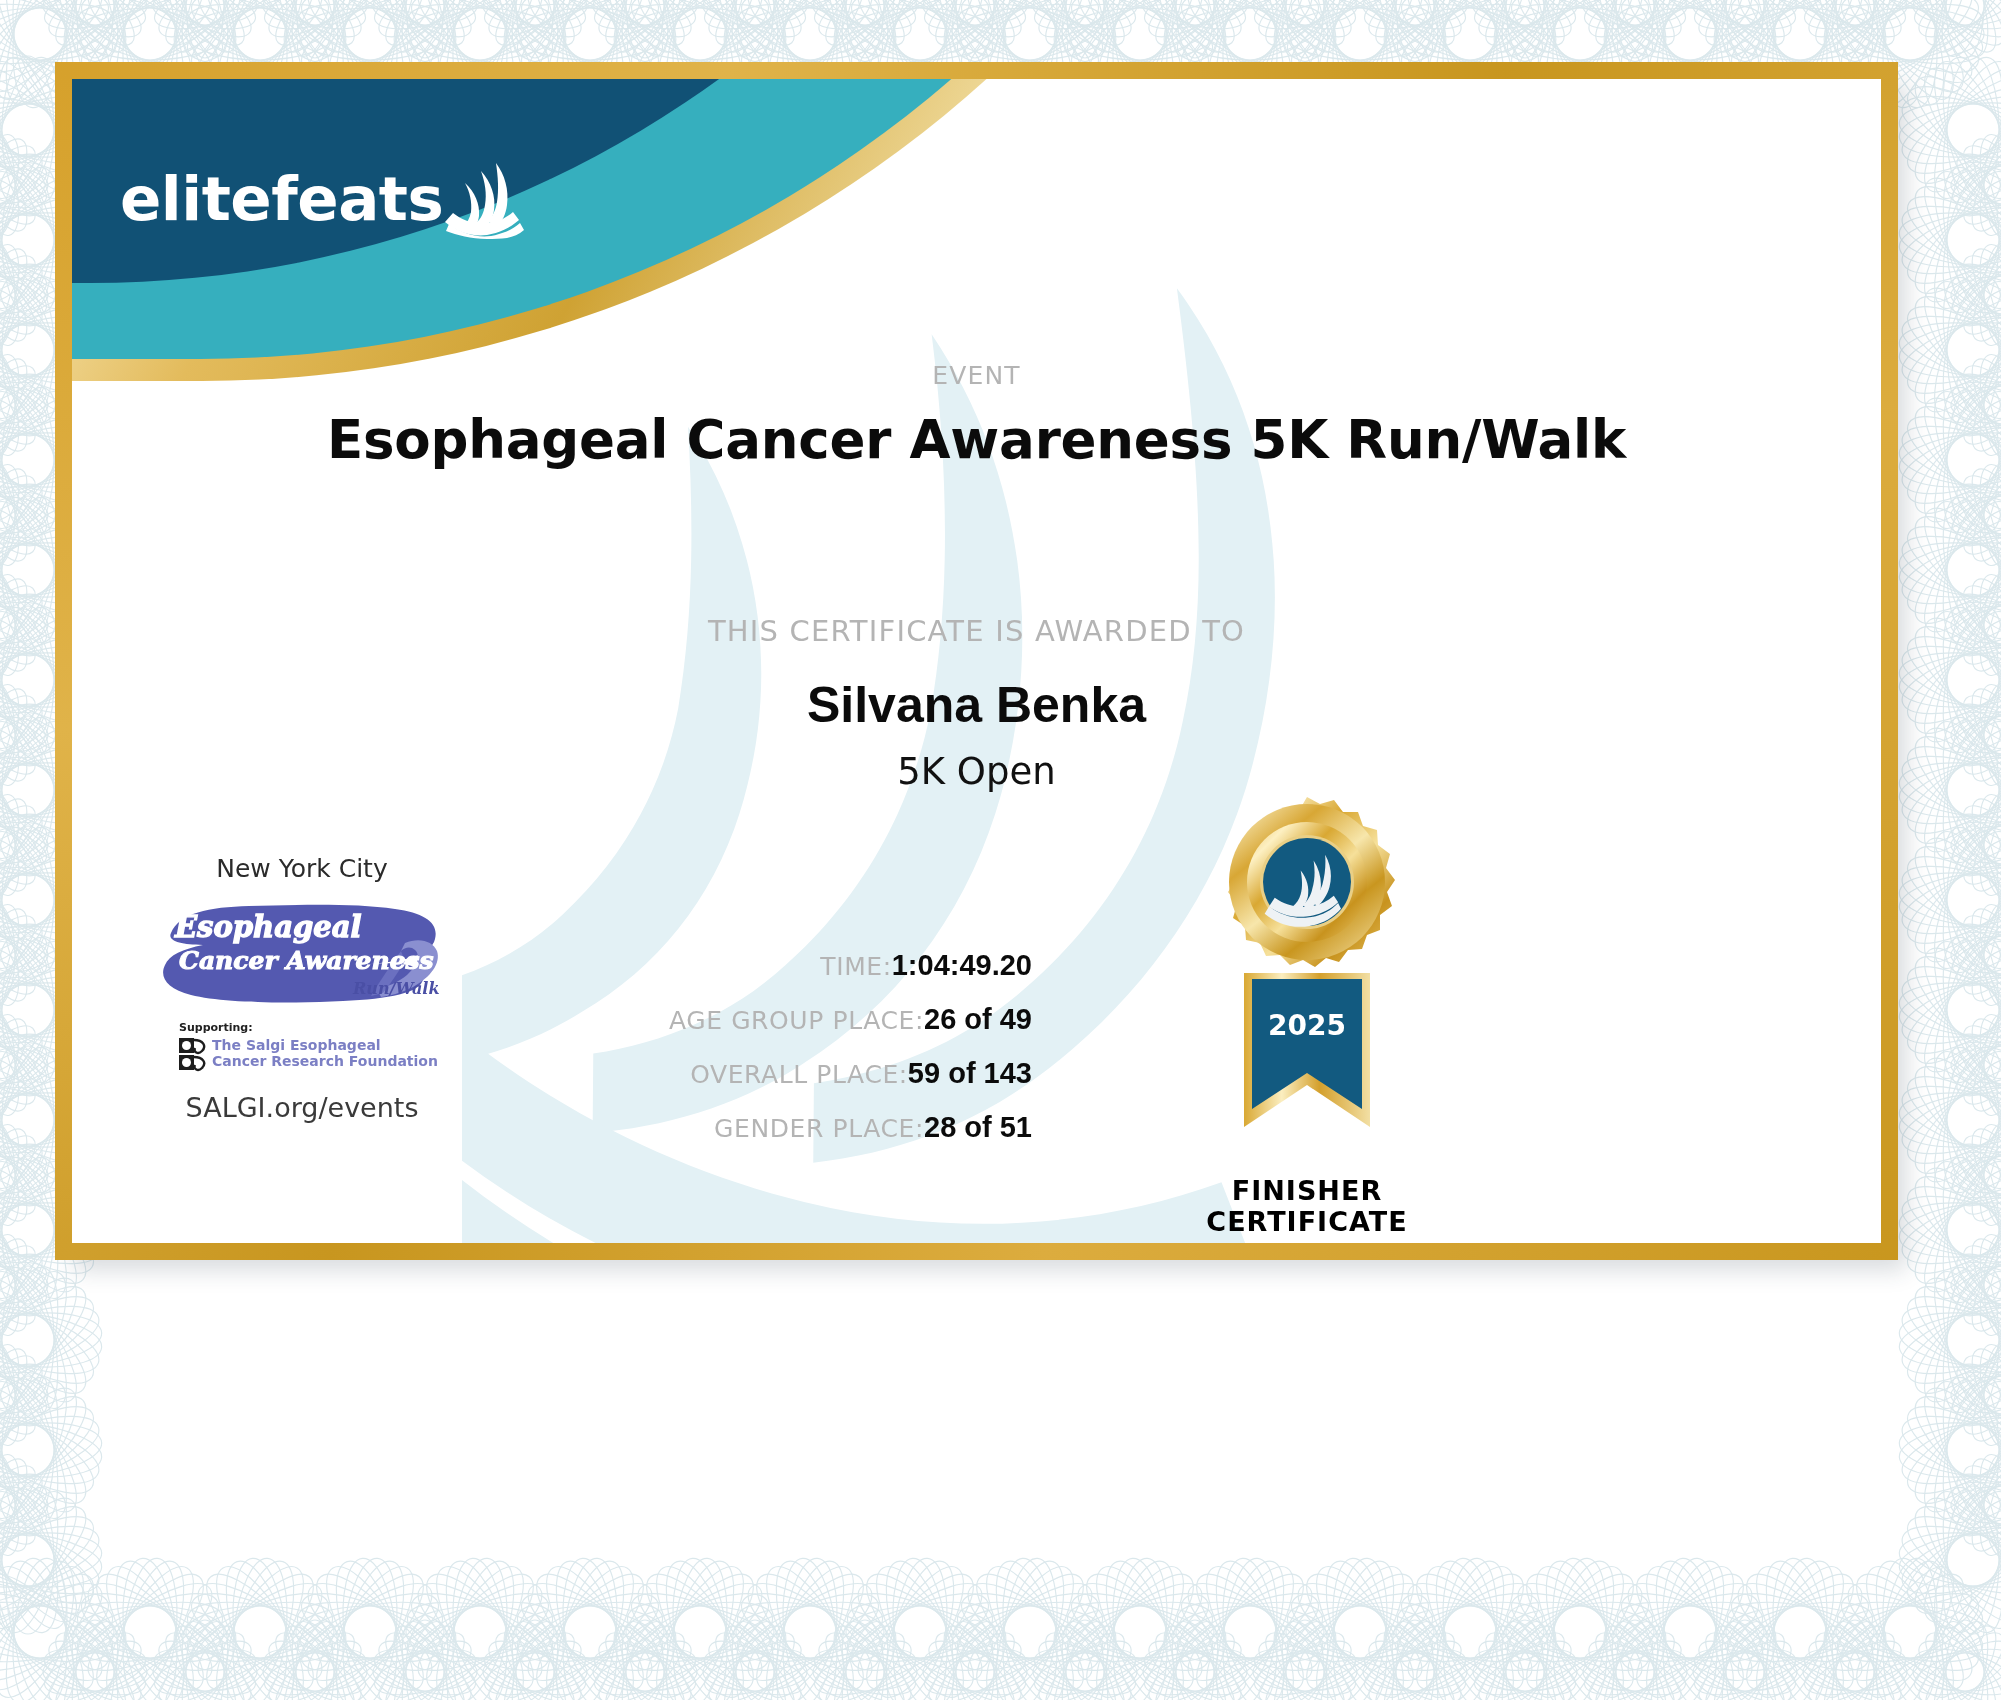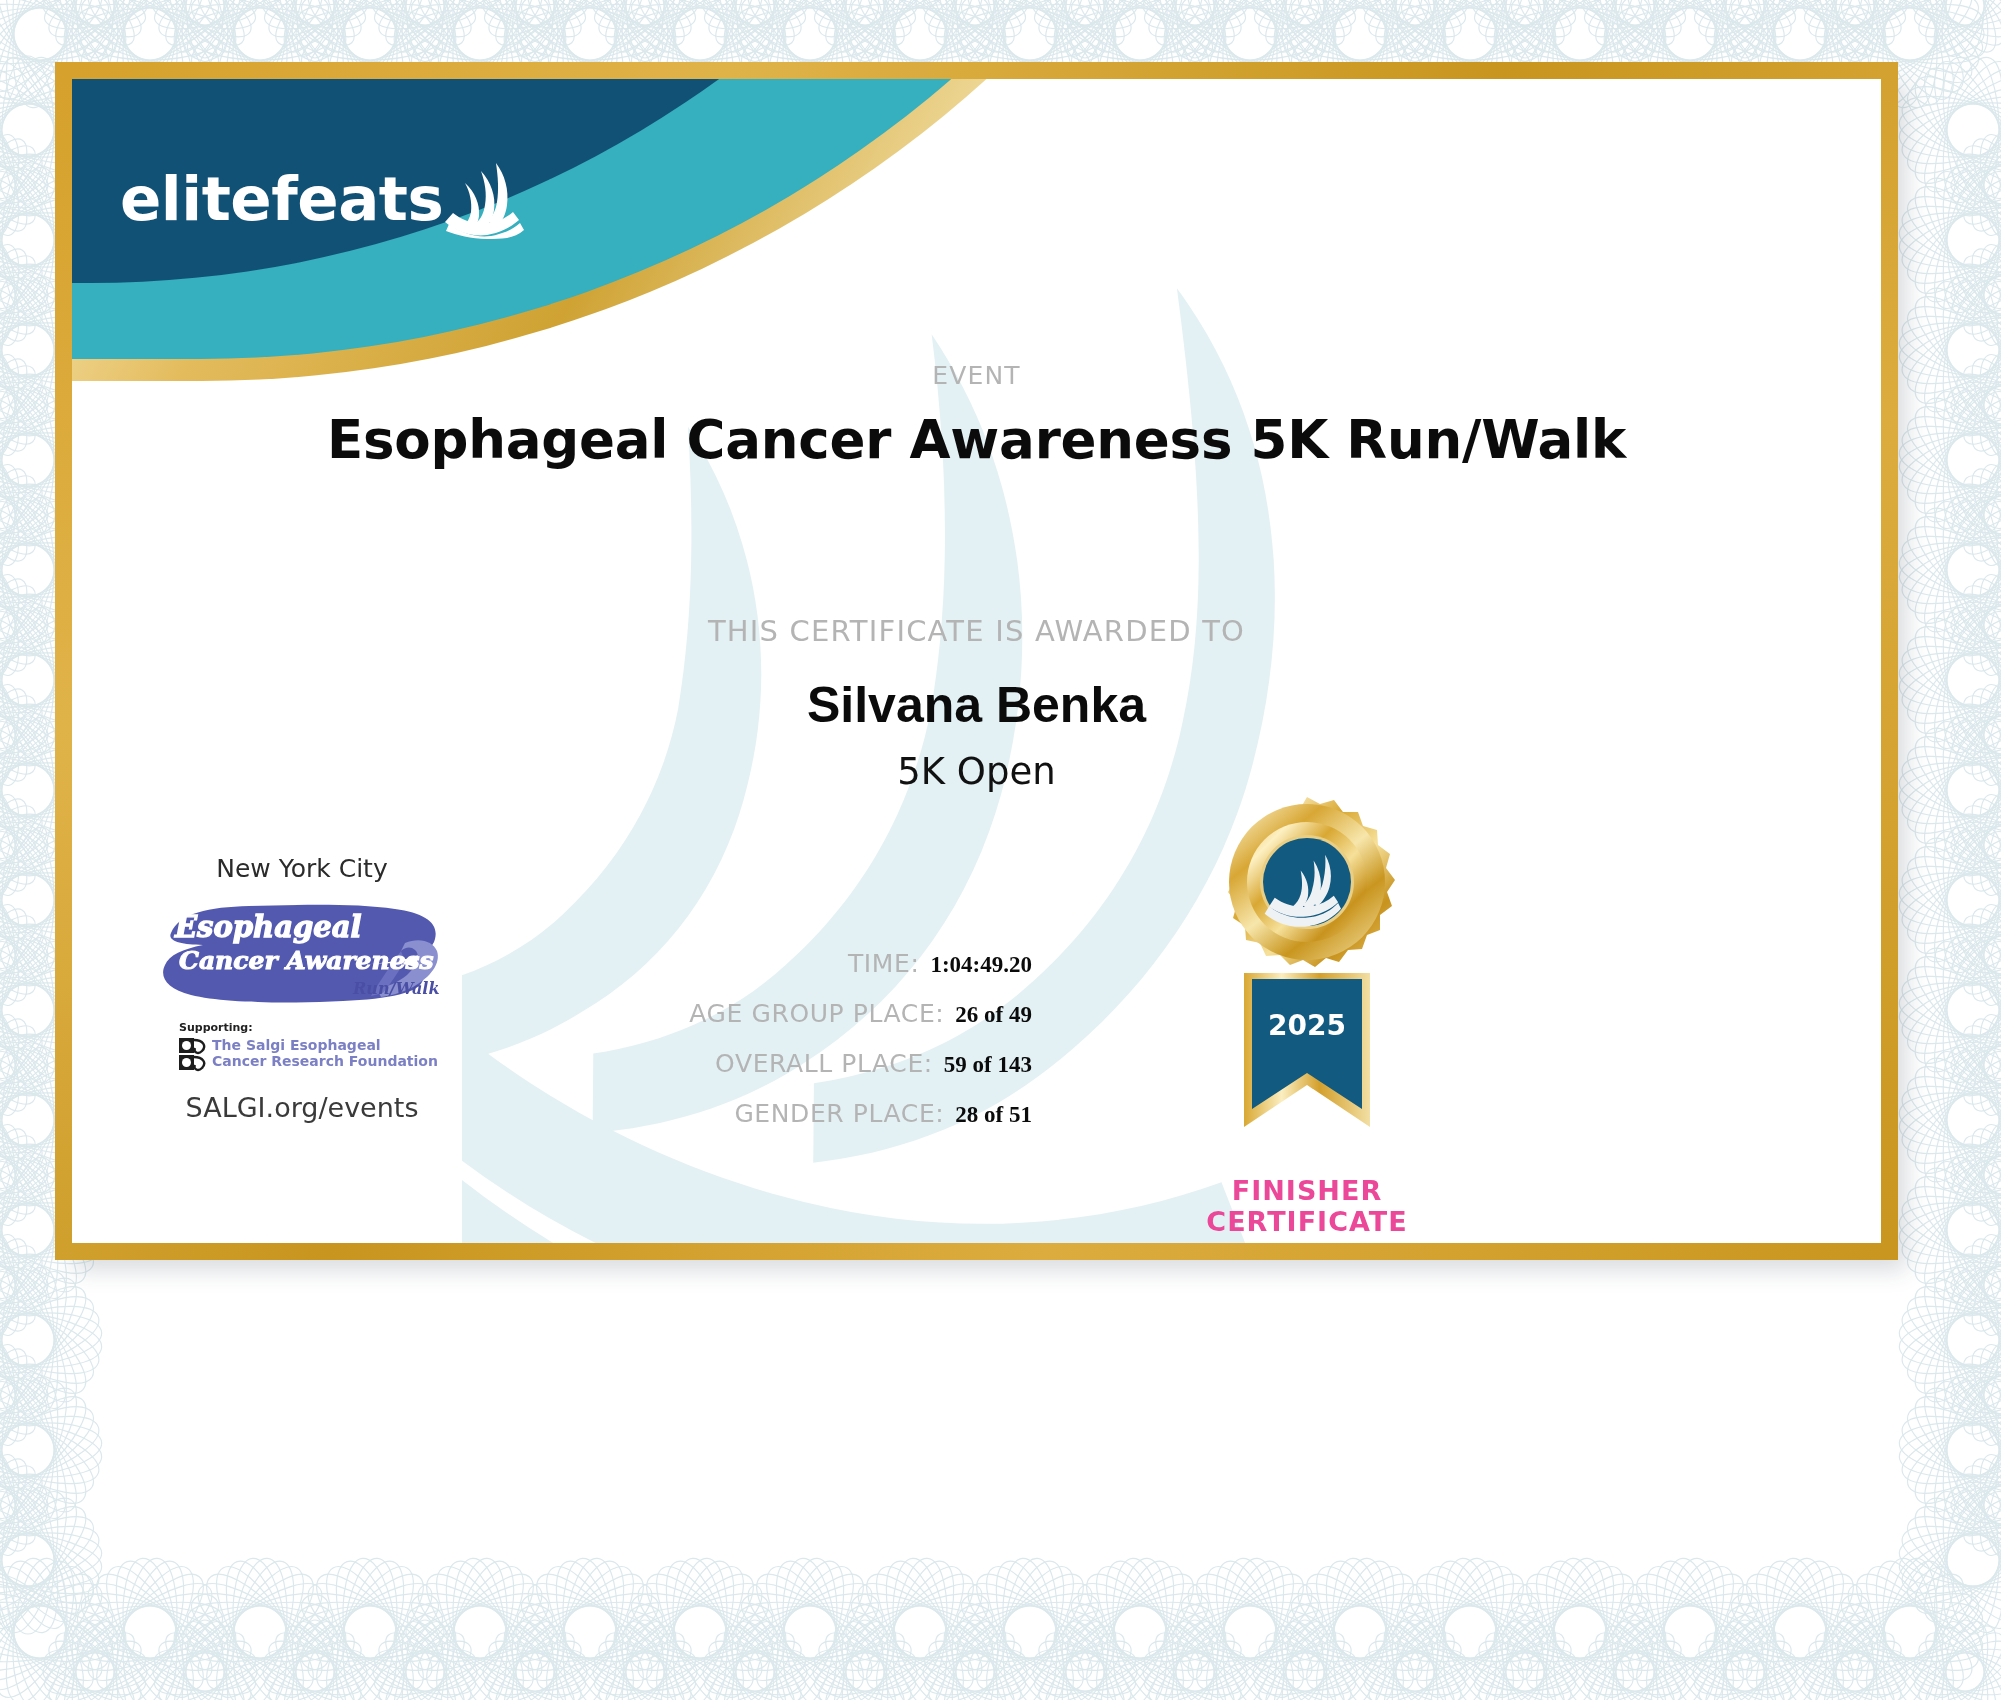--- a/index.html
+++ b/index.html
@@ -201,24 +201,23 @@
     white-space: nowrap;
   }
   .stat-key {
     color: #b4b4b4;
     font-size: 25px;
     letter-spacing: 0.6px;
     font-family: "DejaVu Sans", sans-serif;
   }
   .stat-val {
     color: #0b0b0b;
-    font-size: 23px;
+    font-size: 29px;
     font-weight: 700;
-    margin-left: 11px;
-    font-family: Liberation Serif, serif;
+    font-family: Liberation Sans, sans-serif;
   }
 
   
   #event-logo-block {
     position: absolute;
     left: 60px;
     top: 775px;
     width: 340px;
     text-align: center;
   }
@@ -246,21 +245,21 @@
   
   #medal-wrap {
     position: absolute;
     left: 1090px;
     top: 718px;
     width: 290px;
     text-align: center;
   }
   #medal-caption {
     margin-top: 4px;
-    color: #ec4899;
+    color: #000000;
     font-size: 27px;
     font-weight: 700;
     line-height: 1.15;
     letter-spacing: 1px;
     font-family: "DejaVu Sans", sans-serif;
   }
 </style>
 </head>
 <body>
 

